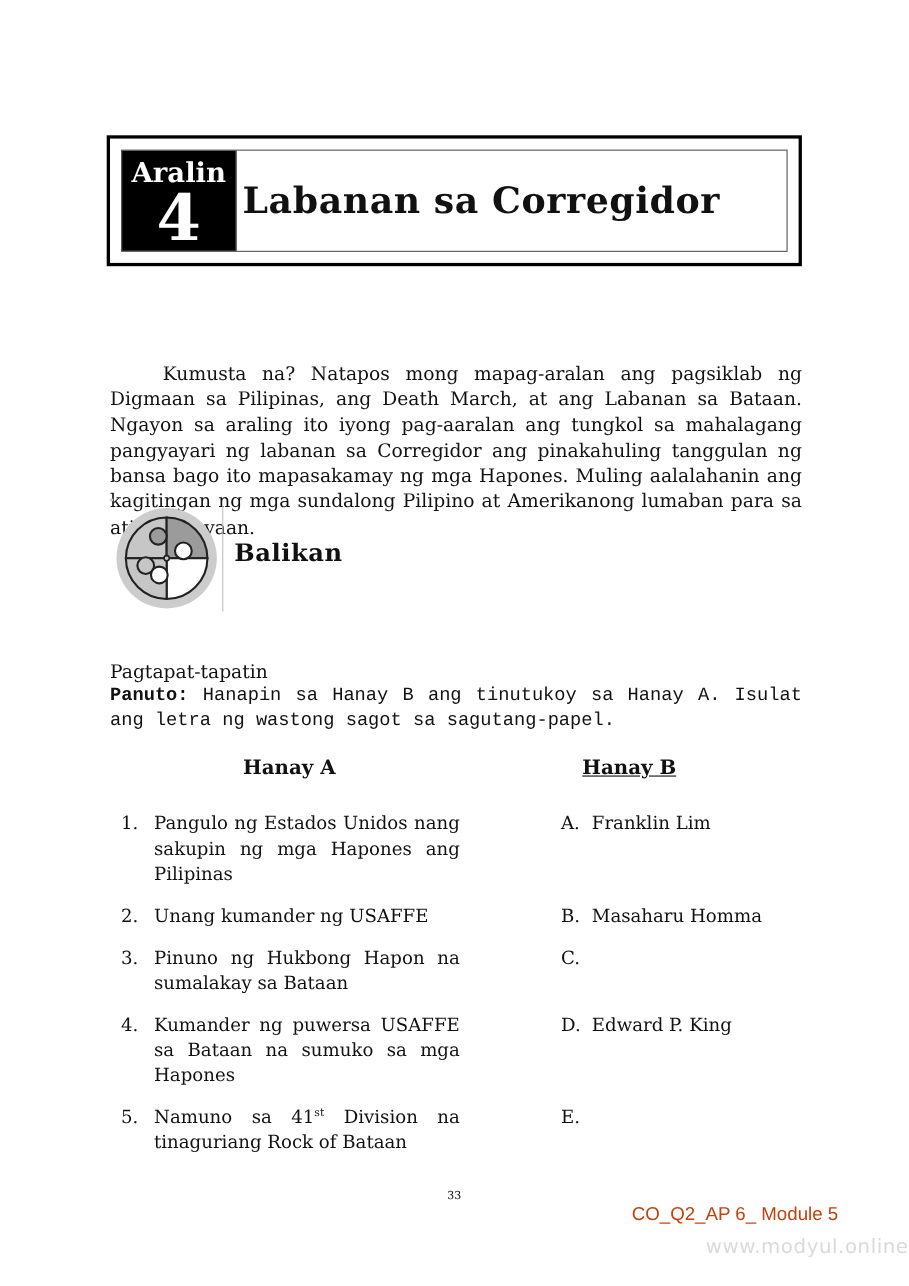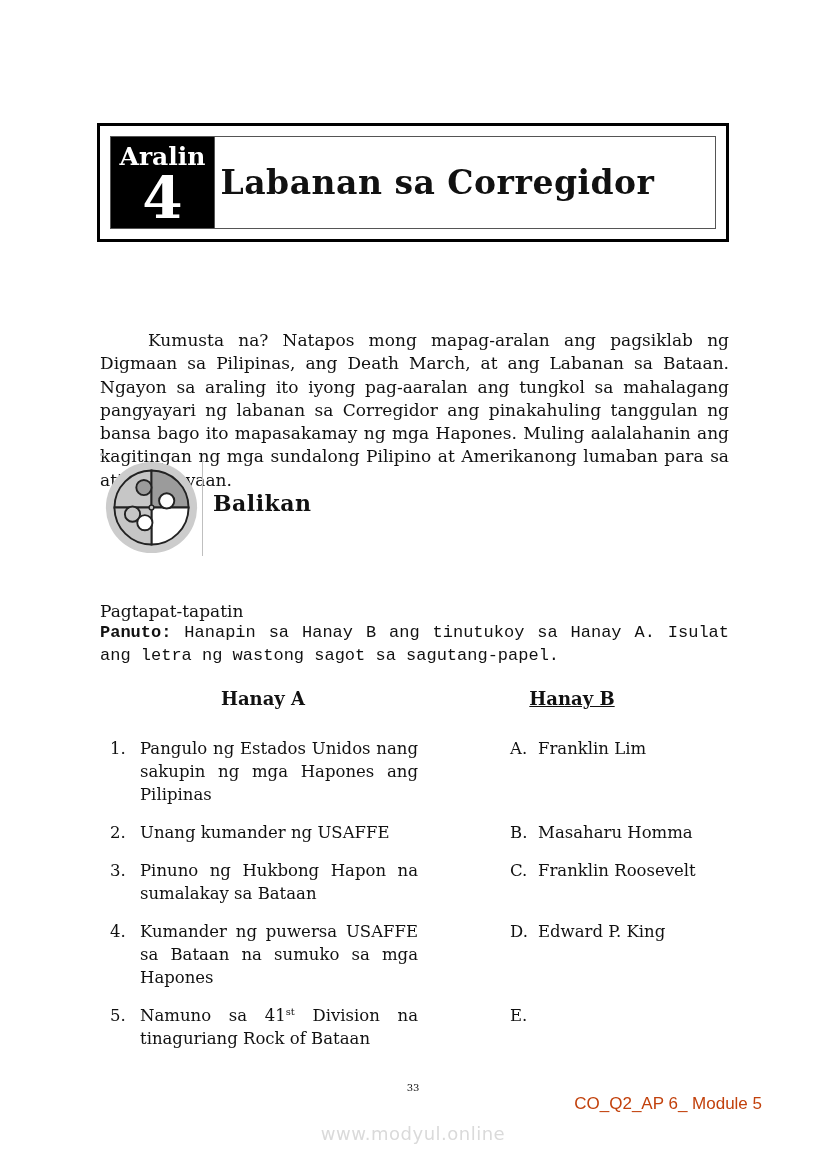--- a/index.html
+++ b/index.html
@@ -96,21 +96,21 @@
     position: absolute; left: 0; top: 1082px; width: 826px;
     text-align: center; font-size: 10px;
   }
   .module-code {
     position: absolute; right: 64px; top: 1094px;
     font-family: "Liberation Sans", sans-serif;
     font-weight: normal; font-size: 17px; color: #c2410c;
   }
   .watermark {
     position: absolute; left: 0; top: 1123px; width: 826px;
-    text-align: center;
+    text-align: right;
     font-family: "DejaVu Sans", sans-serif;
     font-size: 18px; color: #dadada; letter-spacing: 0.5px;
   }
 </style>
 </head>
 <body>
 
 <div class="lesson-frame">
   <div class="lesson-frame-inner">
     <div class="lesson-label-cell">
@@ -162,21 +162,20 @@
       <span class="num">2.</span>
       <span class="a-txt">Unang kumander ng USAFFE</span>
       <span class="letter">B.</span>
       <span class="b-txt">Masaharu Homma</span>
     </div>
 
     <div class="match-row">
       <span class="num">3.</span>
       <span class="a-txt">Pinuno ng Hukbong Hapon na sumalakay sa Bataan</span>
       <span class="letter">C.</span>
-      <span class="b-txt">Franklin Roosevelt</span>
     </div>
 
     <div class="match-row">
       <span class="num">4.</span>
       <span class="a-txt">Kumander ng puwersa USAFFE sa Bataan na sumuko sa mga Hapones</span>
       <span class="letter">D.</span>
       <span class="b-txt">Edward P. King</span>
     </div>
 
     <div class="match-row">

